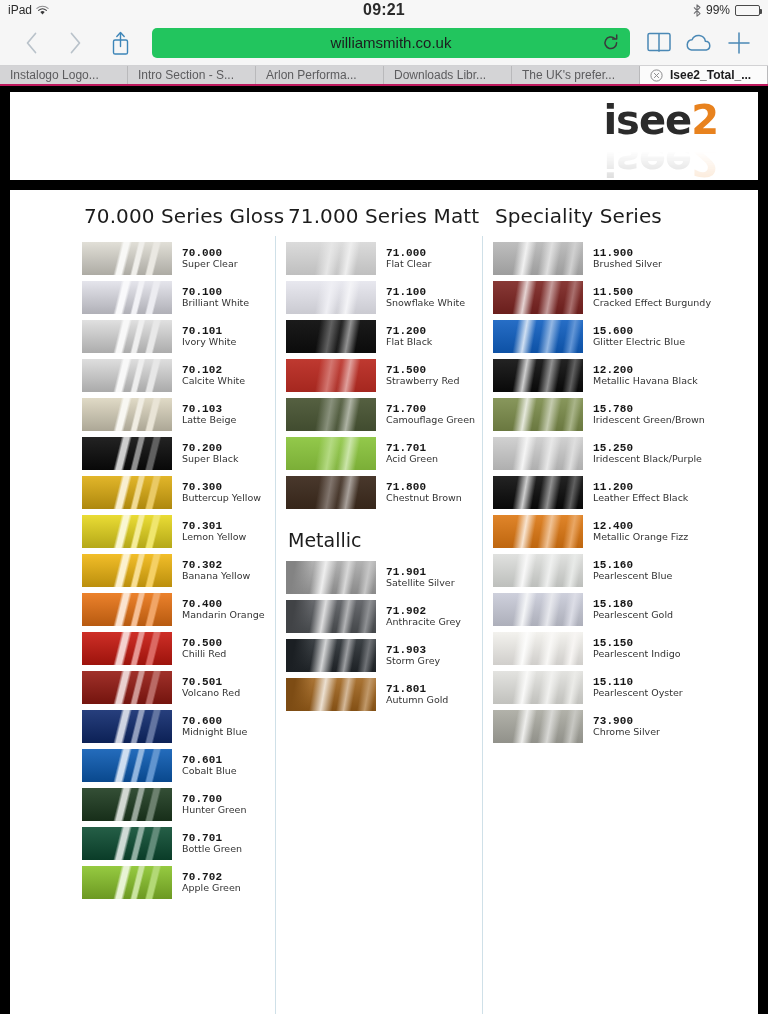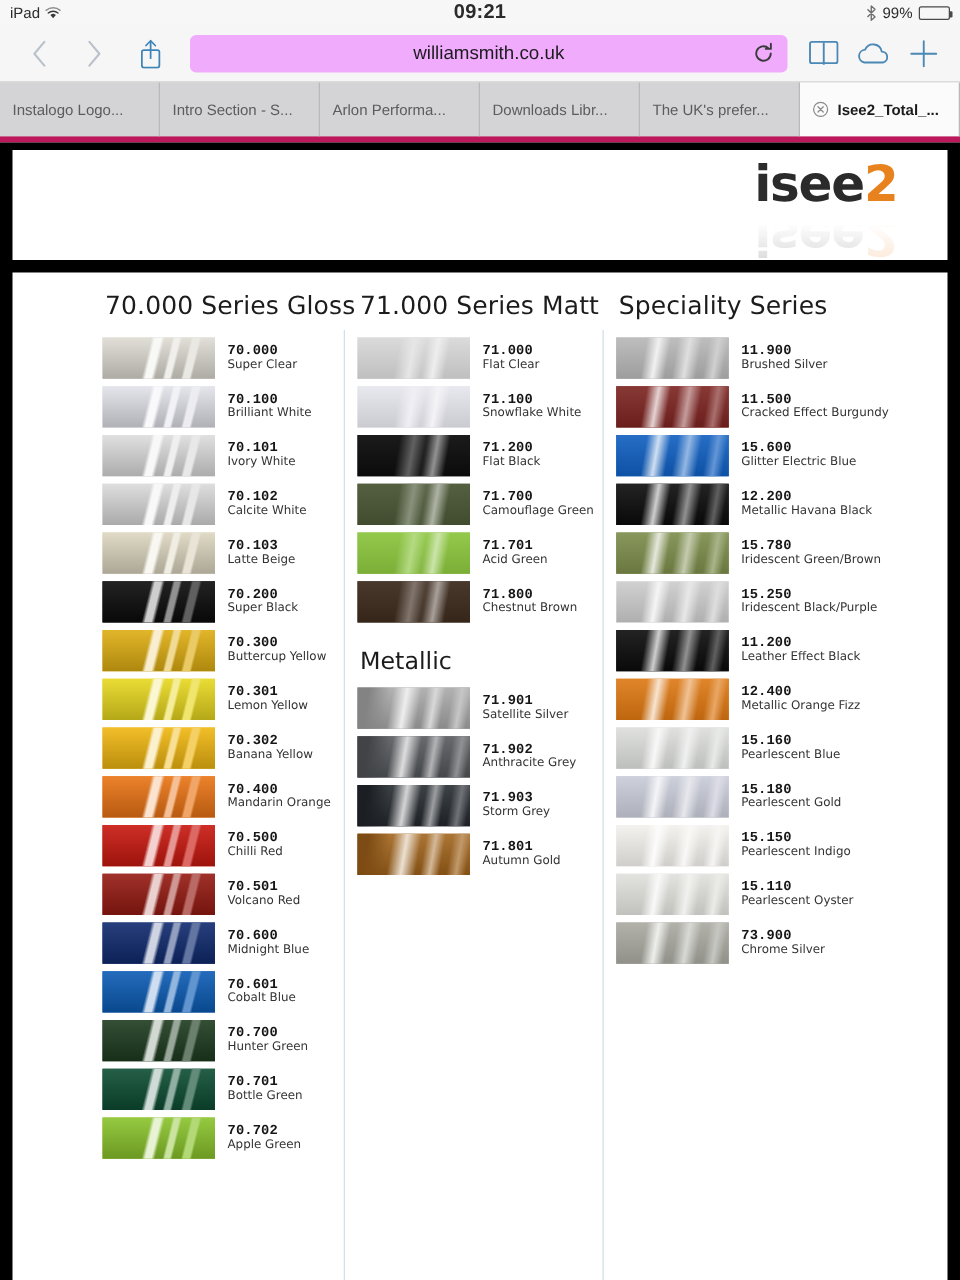--- a/index.html
+++ b/index.html
@@ -52,38 +52,38 @@
   }
   .nav-btn {
     width: 34px; height: 34px;
     display: flex; align-items: center; justify-content: center;
     color: #8e9aa6;
   }
   .nav-btn.disabled { color: #b9c2ca; }
   .chev { width: 13px; height: 22px; }
   #share-btn { width: 36px; height: 34px; display:flex; align-items:center; justify-content:center; color:#3d85b8; }
   #url-field {
-    flex: 1; height: 30px; background: #f0abfc;
+    flex: 1; height: 30px; background: #22c55e;
     border-radius: 5px; display: flex; align-items: center;
     justify-content: center; position: relative;
     margin: 0 4px;
   }
   #url-text { font-size: 15px; color: #1c1c1e; }
   #reload-btn {
     position: absolute; right: 10px; top: 50%; transform: translateY(-50%);
     width: 18px; height: 18px; color: #3a3a3c;
   }
   .tool-ico { width: 30px; height: 30px; display:flex; align-items:center; justify-content:center; color:#4a88b5; }
 
   
   #tab-bar {
-    height: 48px; width: 768px;
+    height: 20px; width: 768px;
     background: #cfcfd1;
     display: flex; align-items: stretch;
-    border-bottom: 5px solid #be185d;
+    border-bottom: 2px solid #be185d;
   }
   .tab {
     flex: 1 1 0; min-width: 0;
     display: flex; align-items: center;
     padding: 0 10px;
     font-size: 12px; color: #5c5c5e;
     border-right: 1px solid #b9b9bb;
     background: #d4d4d6;
     white-space: nowrap; overflow: hidden;
   }
@@ -447,20 +447,27 @@
               </div>
             </div>
             <div class="swatch-row">
               <div class="swatch" style="background: linear-gradient(100deg, transparent 36%, rgb(97, 97, 97) 48%, transparent 60%), linear-gradient(100deg, transparent 58%, rgb(146, 146, 146) 68%, transparent 78%), linear-gradient(rgb(27, 27, 27), rgb(11, 11, 11)) rgb(12, 12, 12);"></div>
               <div class="swatch-info">
                 <div class="swatch-code">71.200</div>
                 <div class="swatch-name">Flat Black</div>
               </div>
             </div>
             <div class="swatch-row">
+              <div class="swatch" style="background: linear-gradient(100deg, transparent 36%, rgb(211, 118, 112) 48%, transparent 60%), linear-gradient(100deg, transparent 58%, rgb(224, 160, 156) 68%, transparent 78%), linear-gradient(rgb(191, 57, 48), rgb(165, 39, 31)) rgb(187, 44, 35);"></div>
+              <div class="swatch-info">
+                <div class="swatch-code">71.500</div>
+                <div class="swatch-name">Strawberry Red</div>
+              </div>
+            </div>
+            <div class="swatch-row">
               <div class="swatch" style="background: linear-gradient(100deg, transparent 36%, rgb(137, 145, 124) 48%, transparent 60%), linear-gradient(100deg, transparent 58%, rgb(174, 179, 164) 68%, transparent 78%), linear-gradient(rgb(85, 96, 65), rgb(65, 76, 47)) rgb(74, 86, 53);"></div>
               <div class="swatch-info">
                 <div class="swatch-code">71.700</div>
                 <div class="swatch-name">Camouflage Green</div>
               </div>
             </div>
             <div class="swatch-row">
               <div class="swatch" style="background: linear-gradient(100deg, transparent 36%, rgb(180, 218, 130) 48%, transparent 60%), linear-gradient(100deg, transparent 58%, rgb(203, 229, 169) 68%, transparent 78%), linear-gradient(rgb(147, 201, 75), rgb(123, 174, 55)) rgb(140, 198, 63);"></div>
               <div class="swatch-info">
                 <div class="swatch-code">71.701</div>

